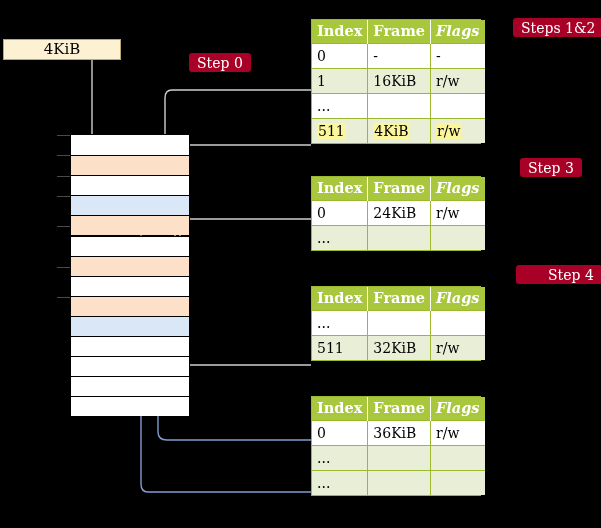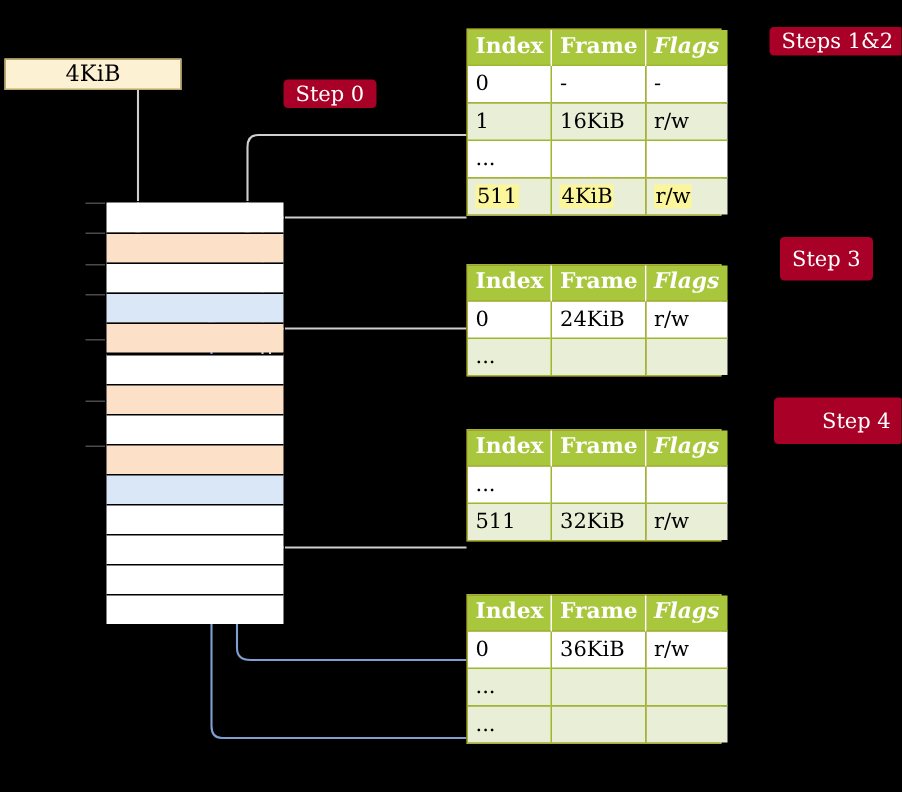--- a/index.html
+++ b/index.html
@@ -36,21 +36,21 @@
     font-size:14px;line-height:1;
     padding:0 8px;white-space:nowrap;
     box-shadow:1px 1px 0 rgba(0,0,0,.35);
   }
 
   
   .ptable{
     position:absolute;box-sizing:border-box;
     border:1px solid #9bb82e;
     border-collapse:collapse;
-    background:#b91c1c;
+    background:#737373;
     font-size:14px;
   }
   .ptable table{border-collapse:collapse;width:100%;}
   .ptable th{
     background:#a9c73c;color:#ffffff;
     font-weight:bold;text-align:left;
     padding:2px 5px 3px 5px;
     border-right:1px solid #ffffff;
     font-size:14.5px;
     line-height:1.25;
@@ -112,24 +112,24 @@
   <div class="srcbox" style="left:3px;top:39px;width:118px;height:21px;">
     <span>4KiB</span>
   </div>
 
   <div class="pill" style="left:189px;top:41px;height:19px;margin-top:12px;">
     <span>Step 0</span>
   </div>
   <div class="pill" style="left:513px;top:18px;height:19px;">
     <span>Steps 1&amp;2</span>
   </div>
-  <div class="pill" style="left:520px;top:158px;height:29px;">
+  <div class="pill" style="left:520px;top:158px;height:19px;">
     <span>Step 3</span>
   </div>
-  <div class="pill" style="left:516px;top:265px;height:31px;padding-left:32px;">
+  <div class="pill" style="left:516px;top:265px;height:19px;padding-left:32px;">
     <span>Step 4</span>
   </div>
 
   <div id="memcol" class="memcol" style="left:70px;top:134px;width:120px;height:282px;">
       <div class="memrow first" style="top: 0px; height: 20.1px; width: 100%; background: rgb(255, 255, 255);"></div>
       <div class="memrow" style="top: 20.1px; height: 20.1px; width: 100%; background: rgb(253, 224, 200);"></div>
       <div class="memrow" style="top: 40.2px; height: 20.1px; width: 100%; background: rgb(255, 255, 255);"></div>
       <div class="memrow" style="top: 60.3px; height: 20.1px; width: 100%; background: rgb(217, 231, 247);"></div>
       <div class="memrow" style="top: 80.4px; height: 20.1px; width: 100%; background: rgb(253, 224, 200);"></div>
       <div class="memrow" style="top: 100.5px; height: 20.1px; width: 100%; background: rgb(255, 255, 255);"></div>

